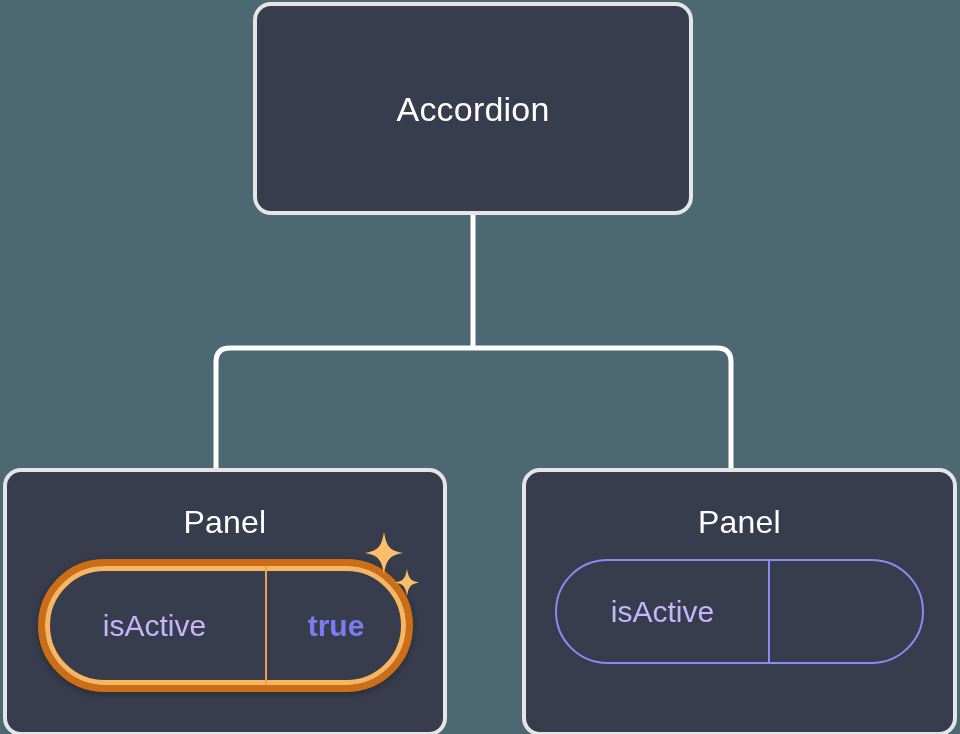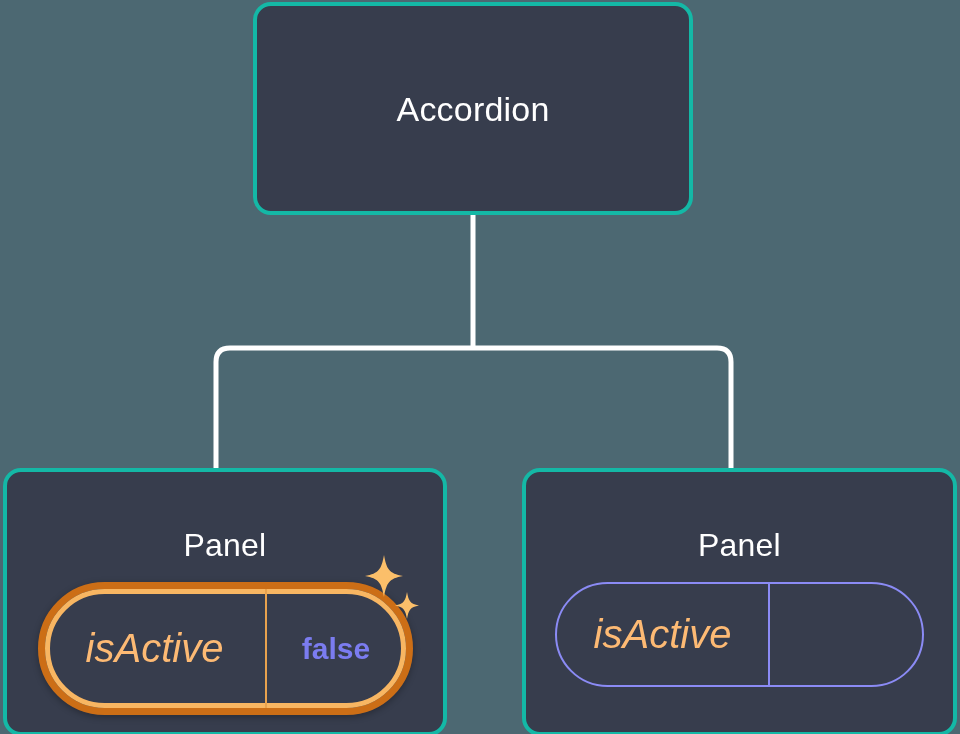--- a/index.html
+++ b/index.html
@@ -30,21 +30,21 @@
     top: 0;
     width: 960px;
     height: 734px;
     pointer-events: none;
   }
 
   
   .node {
     position: absolute;
     background: #373d4d;
-    border: 4px solid #14b8a6;
+    border: 4px solid #e5e5e5;
     border-radius: 18px;
     box-sizing: border-box;
     display: flex;
     flex-direction: column;
     align-items: center;
   }
 
   .node-root {
     left: 253px;
     top: 2px;
@@ -66,21 +66,20 @@
   .node-panel {
     top: 468px;
     height: 268px;
     padding-top: 34px;
     border-bottom-left-radius: 18px;
     border-bottom-right-radius: 18px;
   }
 
   .node-panel .node-title {
     font-size: 32px;
-    margin-top: 23px;
   }
 
   .node-panel-left {
     left: 3px;
     width: 444px;
   }
 
   .node-panel-right {
     left: 522px;
     width: 435px;
@@ -105,24 +104,23 @@
 
   .pill-cell {
     display: flex;
     align-items: center;
     justify-content: center;
     box-sizing: border-box;
     white-space: nowrap;
   }
 
   .pill-key {
-    color: #fdba74;
-    font-size: 40px;
+    color: #c4b5fd;
+    font-size: 30px;
     font-weight: 400;
-    font-style: italic;
   }
 
   .pill-val {
     color: #8b8bf5;
     font-size: 30px;
     font-weight: 400;
   }
 
   
   .pill-default {
@@ -198,21 +196,21 @@
     <div class="node-title">Accordion</div>
   </div>
 
   <div class="node node-panel node-panel-left">
     <div class="node-title">Panel</div>
 
     <div class="pill-wrap">
       <div class="pill pill-highlight">
         <span class="pill-inner"></span>
         <span class="pill-cell pill-key">isActive</span>
-        <span class="pill-cell pill-val">false</span>
+        <span class="pill-cell pill-val">true</span>
       </div>
 
       <svg class="sparkle-group" viewBox="0 0 60 72" aria-hidden="true">
         <path d="M 22 4 C 24.5 18 27 22.5 41 25 C 27 27.5 24.5 32 22 46 C 19.5 32 17 27.5 3 25 C 17 22.5 19.5 18 22 4 Z" fill="#fbbf6a"></path>
         <path d="M 45 41 C 46.6 50 48.2 52.9 57 54.5 C 48.2 56.1 46.6 59 45 68 C 43.4 59 41.8 56.1 33 54.5 C 41.8 52.9 43.4 50 45 41 Z" fill="#fbbf6a"></path>
       </svg>
     </div>
   </div>
 
   <div class="node node-panel node-panel-right">

